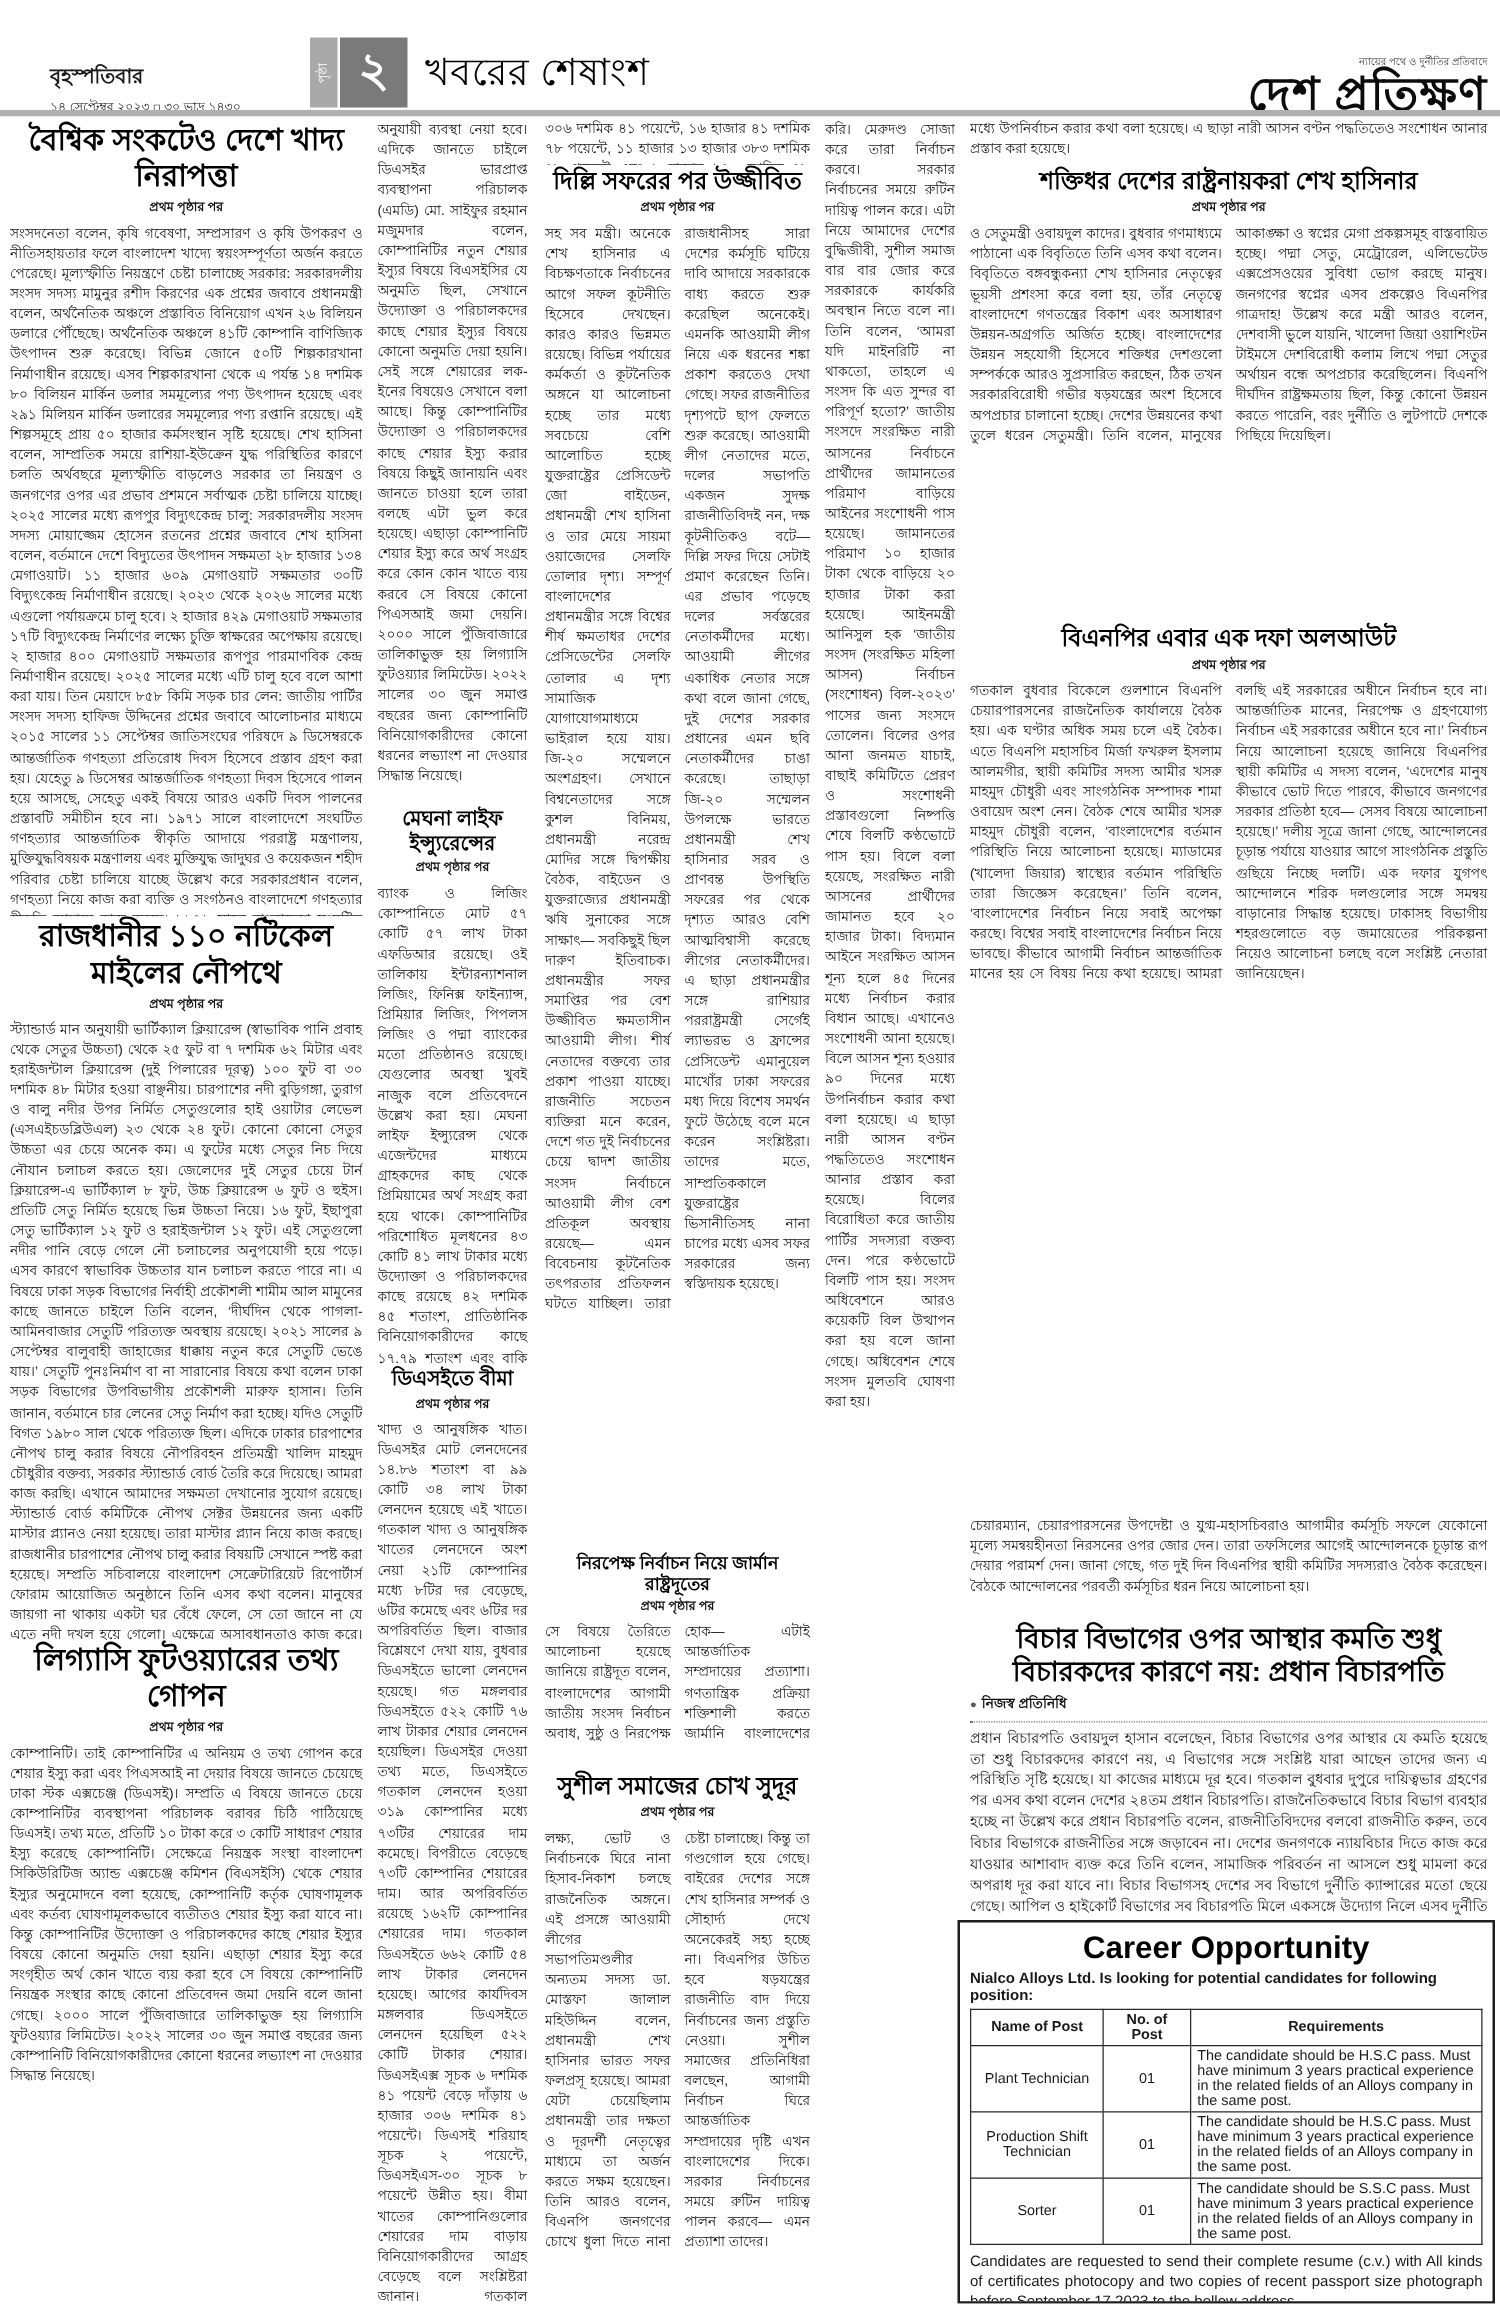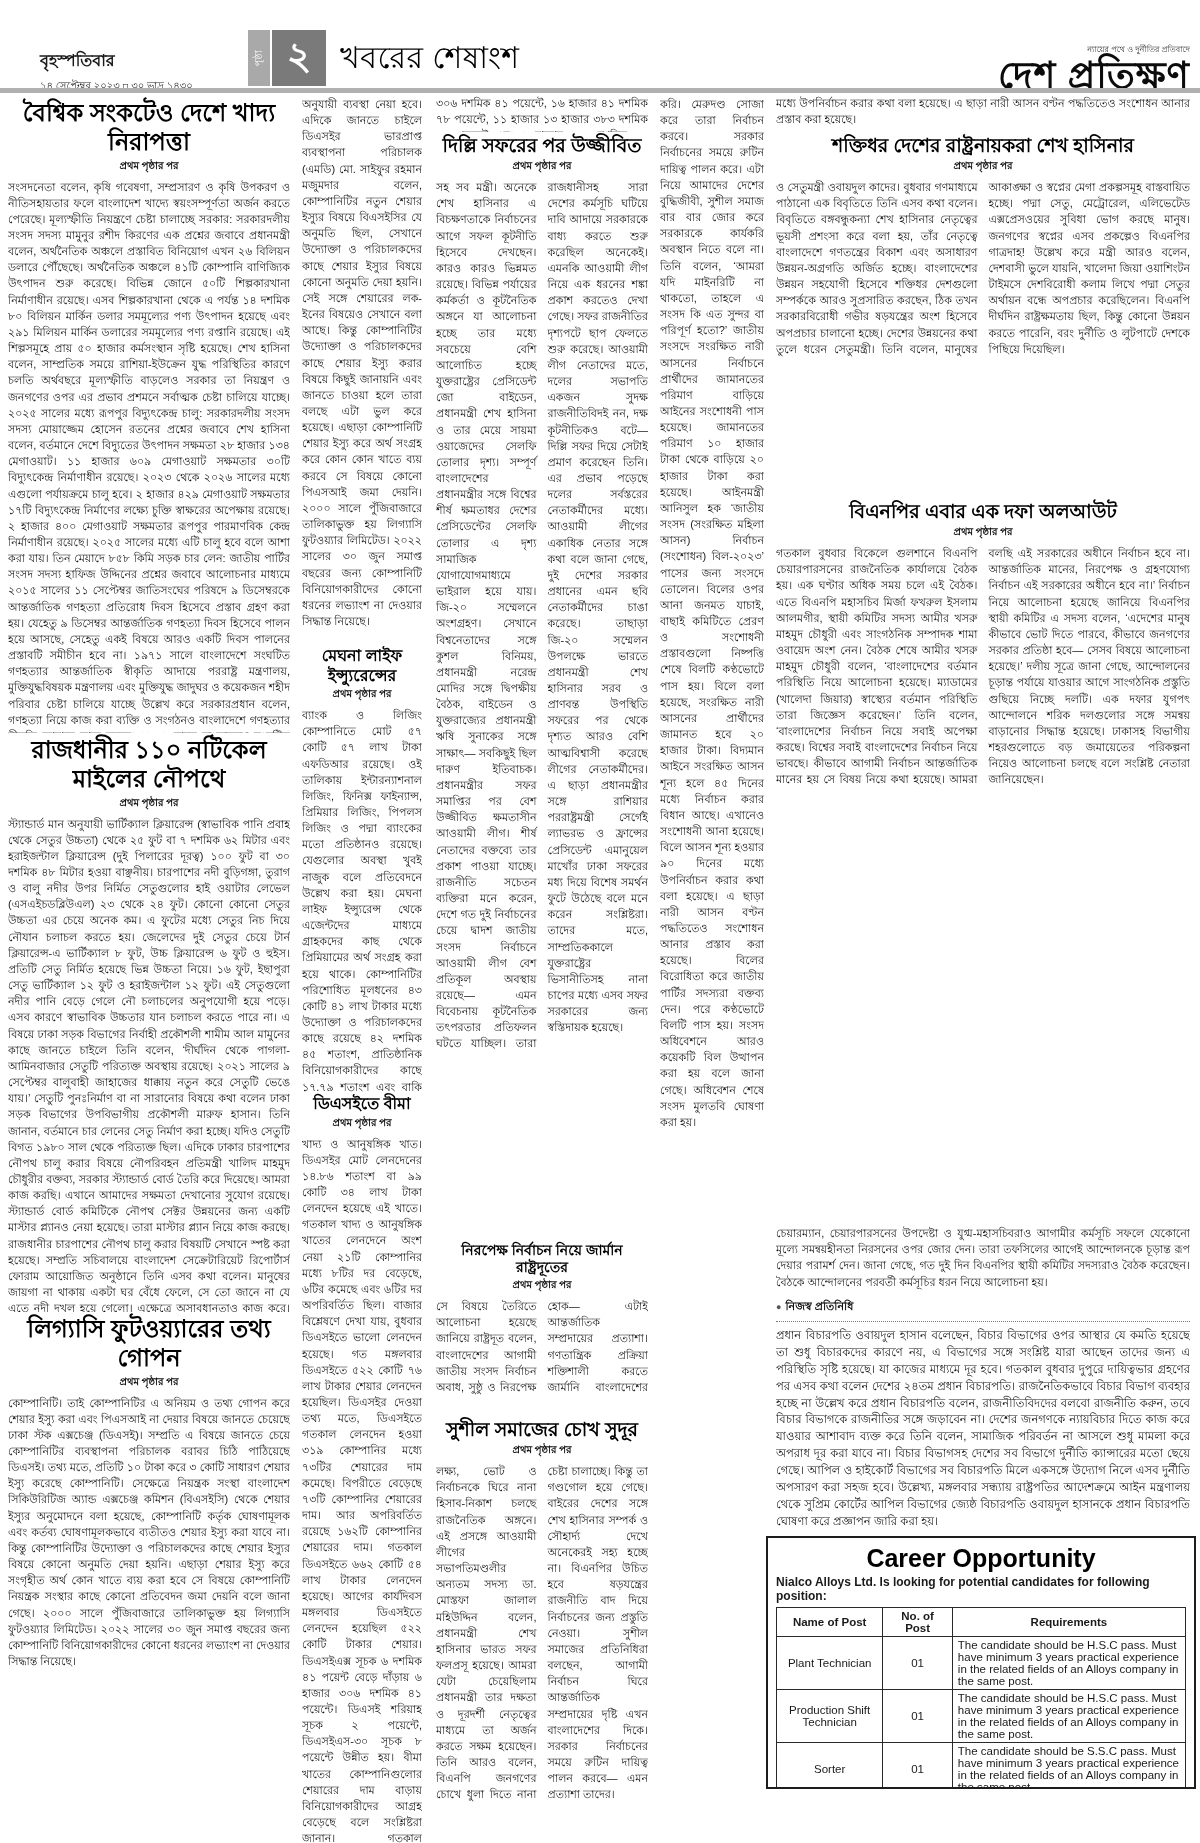--- a/index.html
+++ b/index.html
@@ -138,30 +138,31 @@
     </div>
     <div class="art" style="height:366px;">
       <div class="hl hl-lg">শক্তিধর দেশের রাষ্ট্রনায়করা শেখ হাসিনার</div>
       <div class="cont">প্রথম পৃষ্ঠার পর</div>
       <div class="bd bd-2col" style="height:300px;">ও সেতুমন্ত্রী ওবায়দুল কাদের। বুধবার গণমাধ্যমে পাঠানো এক বিবৃতিতে তিনি এসব কথা বলেন। বিবৃতিতে বঙ্গবন্ধুকন্যা শেখ হাসিনার নেতৃত্বের ভূয়সী প্রশংসা করে বলা হয়, তাঁর নেতৃত্বে বাংলাদেশে গণতন্ত্রের বিকাশ এবং অসাধারণ উন্নয়ন-অগ্রগতি অর্জিত হচ্ছে। বাংলাদেশের উন্নয়ন সহযোগী হিসেবে শক্তিধর দেশগুলো সম্পর্ককে আরও সুপ্রসারিত করছেন, ঠিক তখন সরকারবিরোধী গভীর ষড়যন্ত্রের অংশ হিসেবে অপপ্রচার চালানো হচ্ছে। দেশের উন্নয়নের কথা তুলে ধরেন সেতুমন্ত্রী। তিনি বলেন, মানুষের আকাঙ্ক্ষা ও স্বপ্নের মেগা প্রকল্পসমূহ বাস্তবায়িত হচ্ছে। পদ্মা সেতু, মেট্রোরেল, এলিভেটেড এক্সপ্রেসওয়ের সুবিধা ভোগ করছে মানুষ। জনগণের স্বপ্নের এসব প্রকল্পেও বিএনপির গাত্রদাহ! উল্লেখ করে মন্ত্রী আরও বলেন, দেশবাসী ভুলে যায়নি, খালেদা জিয়া ওয়াশিংটন টাইমসে দেশবিরোধী কলাম লিখে পদ্মা সেতুর অর্থায়ন বন্ধে অপপ্রচার করেছিলেন। বিএনপি দীর্ঘদিন রাষ্ট্রক্ষমতায় ছিল, কিন্তু কোনো উন্নয়ন করতে পারেনি, বরং দুর্নীতি ও লুটপাটে দেশকে পিছিয়ে দিয়েছিল।</div>
     </div>
     <div class="art" style="height:798px;">
       <div class="hl hl-lg">বিএনপির এবার এক দফা অলআউট</div>
       <div class="cont">প্রথম পৃষ্ঠার পর</div>
       <div class="bd bd-2col" style="height:664px;">গতকাল বুধবার বিকেলে গুলশানে বিএনপি চেয়ারপারসনের রাজনৈতিক কার্যালয়ে বৈঠক হয়। এক ঘণ্টার অধিক সময় চলে এই বৈঠক। এতে বিএনপি মহাসচিব মির্জা ফখরুল ইসলাম আলমগীর, স্থায়ী কমিটির সদস্য আমীর খসরু মাহমুদ চৌধুরী এবং সাংগঠনিক সম্পাদক শামা ওবায়েদ অংশ নেন। বৈঠক শেষে আমীর খসরু মাহমুদ চৌধুরী বলেন, ‘বাংলাদেশের বর্তমান পরিস্থিতি নিয়ে আলোচনা হয়েছে। ম্যাডামের (খালেদা জিয়ার) স্বাস্থ্যের বর্তমান পরিস্থিতি তারা জিজ্ঞেস করেছেন।’ তিনি বলেন, ‘বাংলাদেশের নির্বাচন নিয়ে সবাই অপেক্ষা করছে। বিশ্বের সবাই বাংলাদেশের নির্বাচন নিয়ে ভাবছে। কীভাবে আগামী নির্বাচন আন্তর্জাতিক মানের হয় সে বিষয় নিয়ে কথা হয়েছে। আমরা বলছি এই সরকারের অধীনে নির্বাচন হবে না। আন্তর্জাতিক মানের, নিরপেক্ষ ও গ্রহণযোগ্য নির্বাচন এই সরকারের অধীনে হবে না।’ নির্বাচন নিয়ে আলোচনা হয়েছে জানিয়ে বিএনপির স্থায়ী কমিটির এ সদস্য বলেন, ‘এদেশের মানুষ কীভাবে ভোট দিতে পারবে, কীভাবে জনগণের সরকার প্রতিষ্ঠা হবে— সেসব বিষয়ে আলোচনা হয়েছে।’ দলীয় সূত্রে জানা গেছে, আন্দোলনের চূড়ান্ত পর্যায়ে যাওয়ার আগে সাংগঠনিক প্রস্তুতি গুছিয়ে নিচ্ছে দলটি। এক দফার যুগপৎ আন্দোলনে শরিক দলগুলোর সঙ্গে সমন্বয় বাড়ানোর সিদ্ধান্ত হয়েছে। ঢাকাসহ বিভাগীয় শহরগুলোতে বড় জমায়েতের পরিকল্পনা নিয়েও আলোচনা চলছে বলে সংশ্লিষ্ট নেতারা জানিয়েছেন।</div>
-      <div class="bd" style="margin-top:16px;">চেয়ারম্যান, চেয়ারপারসনের উপদেষ্টা ও যুগ্ম-মহাসচিবরাও আগামীর কর্মসূচি সফলে যেকোনো মূল্যে সমন্বয়হীনতা নিরসনের ওপর জোর দেন। তারা তফসিলের আগেই আন্দোলনকে চূড়ান্ত রূপ দেয়ার পরামর্শ দেন। জানা গেছে, গত দুই দিন বিএনপির স্থায়ী কমিটির সদস্যরাও বৈঠক করেছেন। বৈঠকে আন্দোলনের পরবর্তী কর্মসূচির ধরন নিয়ে আলোচনা হয়।</div>
+      <div class="bd" style="margin-top:4px;">চেয়ারম্যান, চেয়ারপারসনের উপদেষ্টা ও যুগ্ম-মহাসচিবরাও আগামীর কর্মসূচি সফলে যেকোনো মূল্যে সমন্বয়হীনতা নিরসনের ওপর জোর দেন। তারা তফসিলের আগেই আন্দোলনকে চূড়ান্ত রূপ দেয়ার পরামর্শ দেন। জানা গেছে, গত দুই দিন বিএনপির স্থায়ী কমিটির সদস্যরাও বৈঠক করেছেন। বৈঠকে আন্দোলনের পরবর্তী কর্মসূচির ধরন নিয়ে আলোচনা হয়।</div>
     </div>
     <div class="art" style="height:236px;">
+      <div class="hl" style="font-size:22px;">বিচার বিভাগের ওপর আস্থার কমতি শুধু বিচারকদের কারণে নয়: প্রধান বিচারপতি</div>
       <div class="byline"><span class="dot">●</span><span>নিজস্ব প্রতিনিধি</span></div>
       <div class="dotrule"></div>
       <div class="bd" style="font-size:11.5px;">প্রধান বিচারপতি ওবায়দুল হাসান বলেছেন, বিচার বিভাগের ওপর আস্থার যে কমতি হয়েছে তা শুধু বিচারকদের কারণে নয়, এ বিভাগের সঙ্গে সংশ্লিষ্ট যারা আছেন তাদের জন্য এ পরিস্থিতি সৃষ্টি হয়েছে। যা কাজের মাধ্যমে দূর হবে। গতকাল বুধবার দুপুরে দায়িত্বভার গ্রহণের পর এসব কথা বলেন দেশের ২৪তম প্রধান বিচারপতি। রাজনৈতিকভাবে বিচার বিভাগ ব্যবহার হচ্ছে না উল্লেখ করে প্রধান বিচারপতি বলেন, রাজনীতিবিদদের বলবো রাজনীতি করুন, তবে বিচার বিভাগকে রাজনীতির সঙ্গে জড়াবেন না। দেশের জনগণকে ন্যায়বিচার দিতে কাজ করে যাওয়ার আশাবাদ ব্যক্ত করে তিনি বলেন, সামাজিক পরিবর্তন না আসলে শুধু মামলা করে অপরাধ দূর করা যাবে না। বিচার বিভাগসহ দেশের সব বিভাগে দুর্নীতি ক্যান্সারের মতো ছেয়ে গেছে। আপিল ও হাইকোর্ট বিভাগের সব বিচারপতি মিলে একসঙ্গে উদ্যোগ নিলে এসব দুর্নীতি অপসারণ করা সহজ হবে। উল্লেখ্য, মঙ্গলবার সন্ধ্যায় রাষ্ট্রপতির আদেশক্রমে আইন মন্ত্রণালয় থেকে সুপ্রিম কোর্টের আপিল বিভাগের জ্যেষ্ঠ বিচারপতি ওবায়দুল হাসানকে প্রধান বিচারপতি ঘোষণা করে প্রজ্ঞাপন জারি করা হয়।</div>
     </div>
   </div>
 
-  <div class="ad" style="left:766px; top:1536px; width:430px; height:253px;">
+  <div class="ad" style="left:766px; top:1536px; width:430px; height:307px;">
     <div class="ad-title">Career Opportunity</div>
     <div class="ad-intro">Nialco Alloys Ltd. Is looking for potential candidates for following position:</div>
     <table>
       <thead>
         <tr>
           <th style="width:26%;">Name of Post</th>
           <th style="width:17%;">No. of Post</th>
           <th>Requirements</th>
         </tr>
       </thead>

